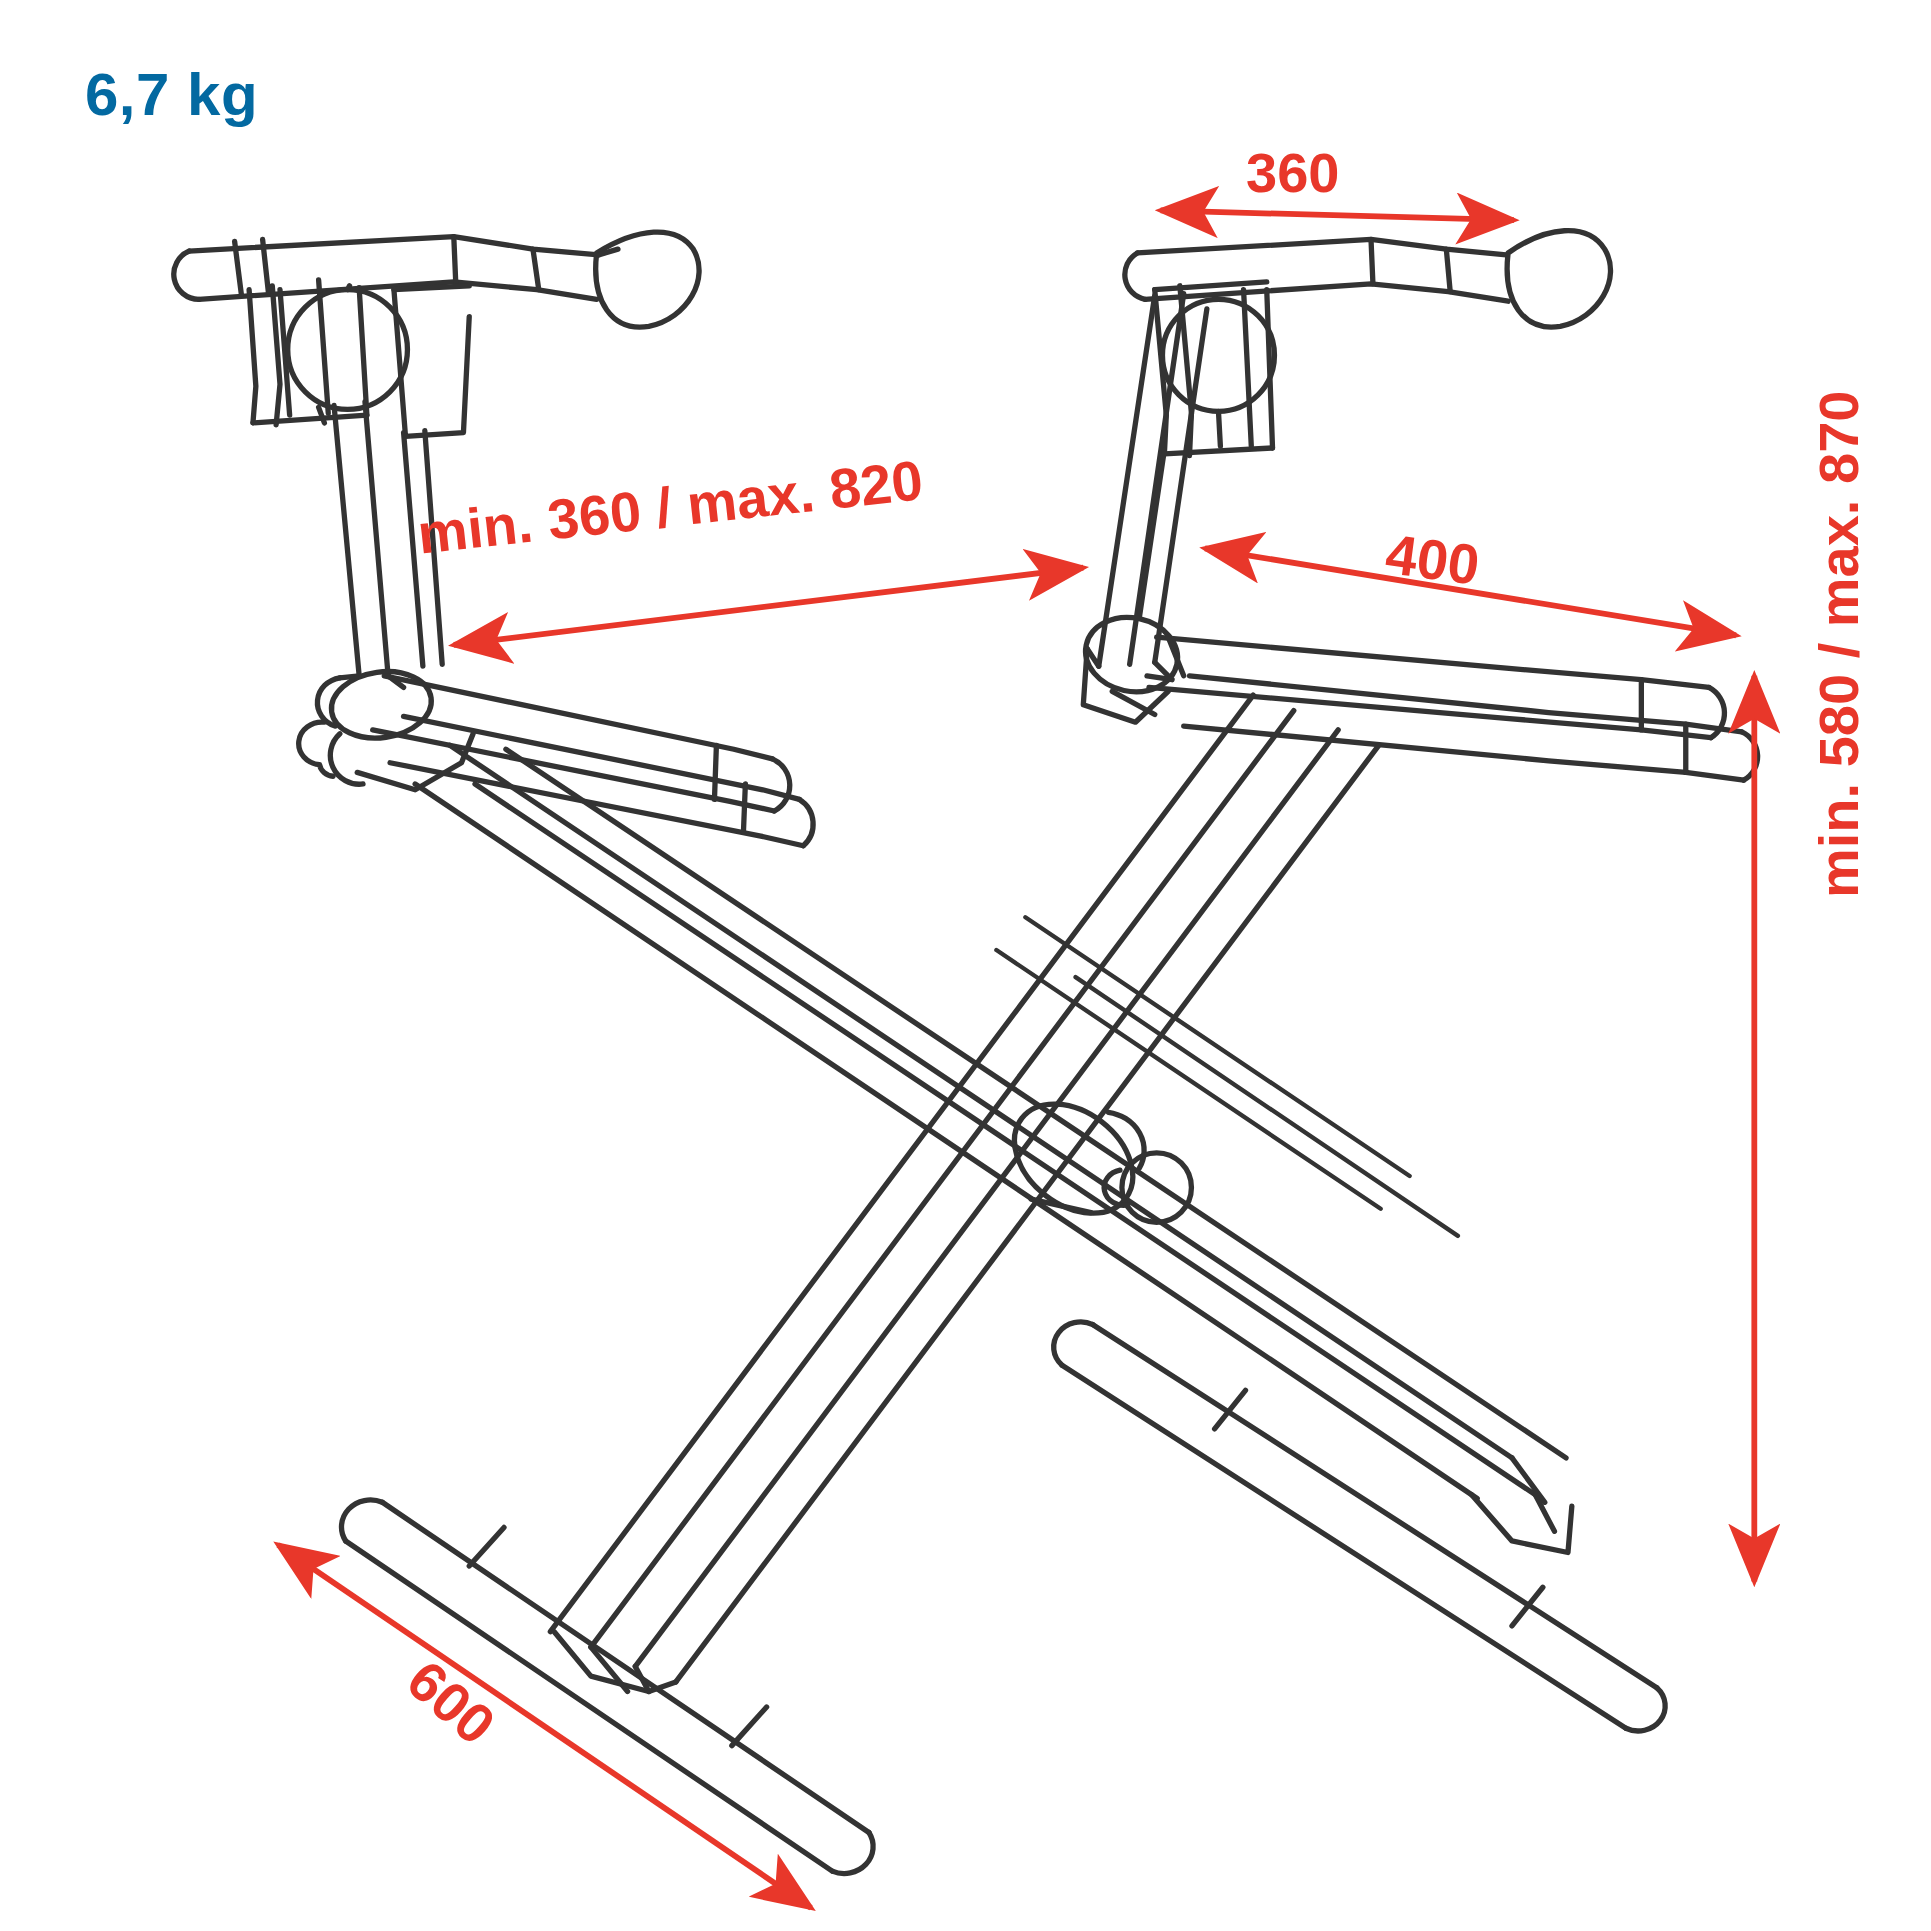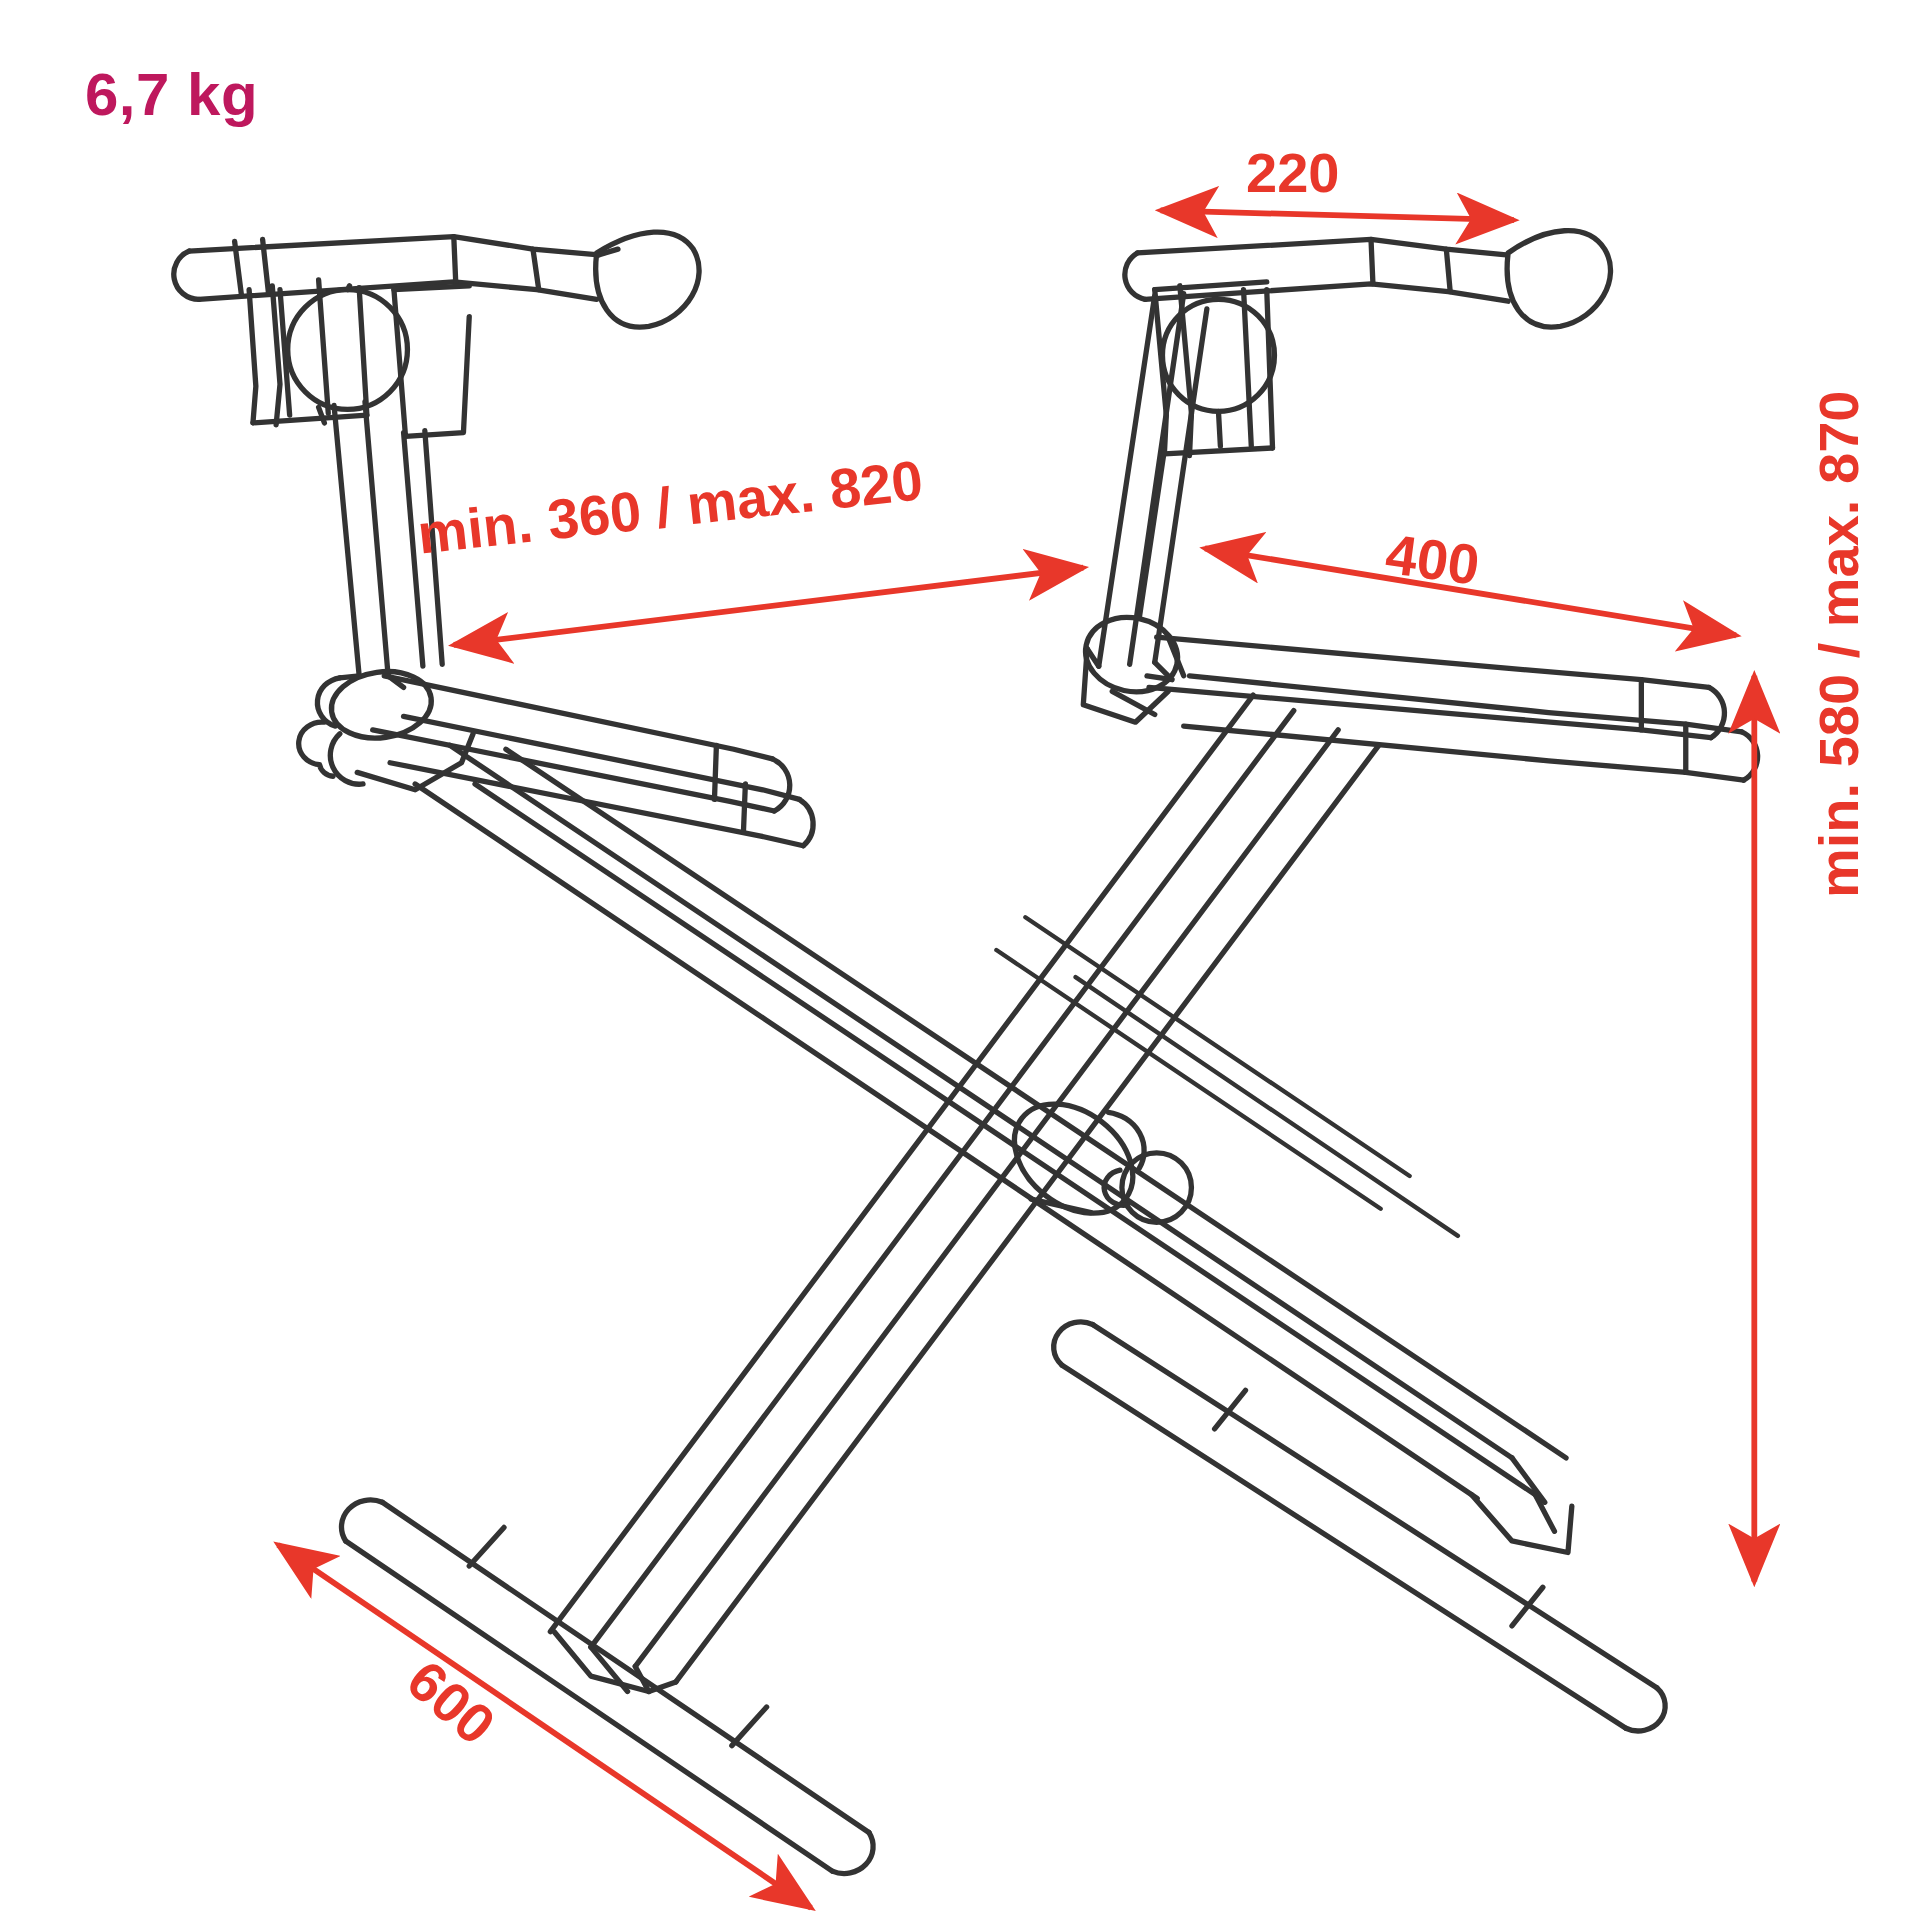--- a/index.html
+++ b/index.html
@@ -25,21 +25,21 @@
     left: 0; top: 0;
     width: 1931px;
     height: 1931px;
   }
   .weight-label {
     position: absolute;
     left: 85px;
     top: 60px;
     font-size: 60px;
     font-weight: bold;
-    color: #be185d;
+    color: #0369a1;
     letter-spacing: 0.5px;
     white-space: nowrap;
   }
   .dim-text {
     position: absolute;
     color: #e8372a;
     font-weight: bold;
     white-space: nowrap;
     line-height: 1;
   }
@@ -257,21 +257,21 @@
       <line x1="1248" y1="568" x2="1798" y2="658" marker-start="url(#ah-l)" marker-end="url(#ah-r)"></line>
 
       <line x1="1817" y1="700" x2="1817" y2="1638" marker-start="url(#ah-l)" marker-end="url(#ah-r)"></line>
 
       <line x1="288" y1="1600" x2="840" y2="1976" marker-start="url(#ah-l)" marker-end="url(#ah-r)"></line>
     </g>
   </svg>
 
   <div class="weight-label">6,7 kg</div>
 
-  <div class="dim-text dim-360">220</div>
+  <div class="dim-text dim-360">360</div>
 
   <div class="dim-text dim-width">min. 360 / max. 820</div>
 
   <div class="dim-text dim-400">400</div>
 
   <div class="dim-text dim-height">min. 580 / max. 870</div>
 
   <div class="dim-text dim-600">600</div>
 
 </div>

